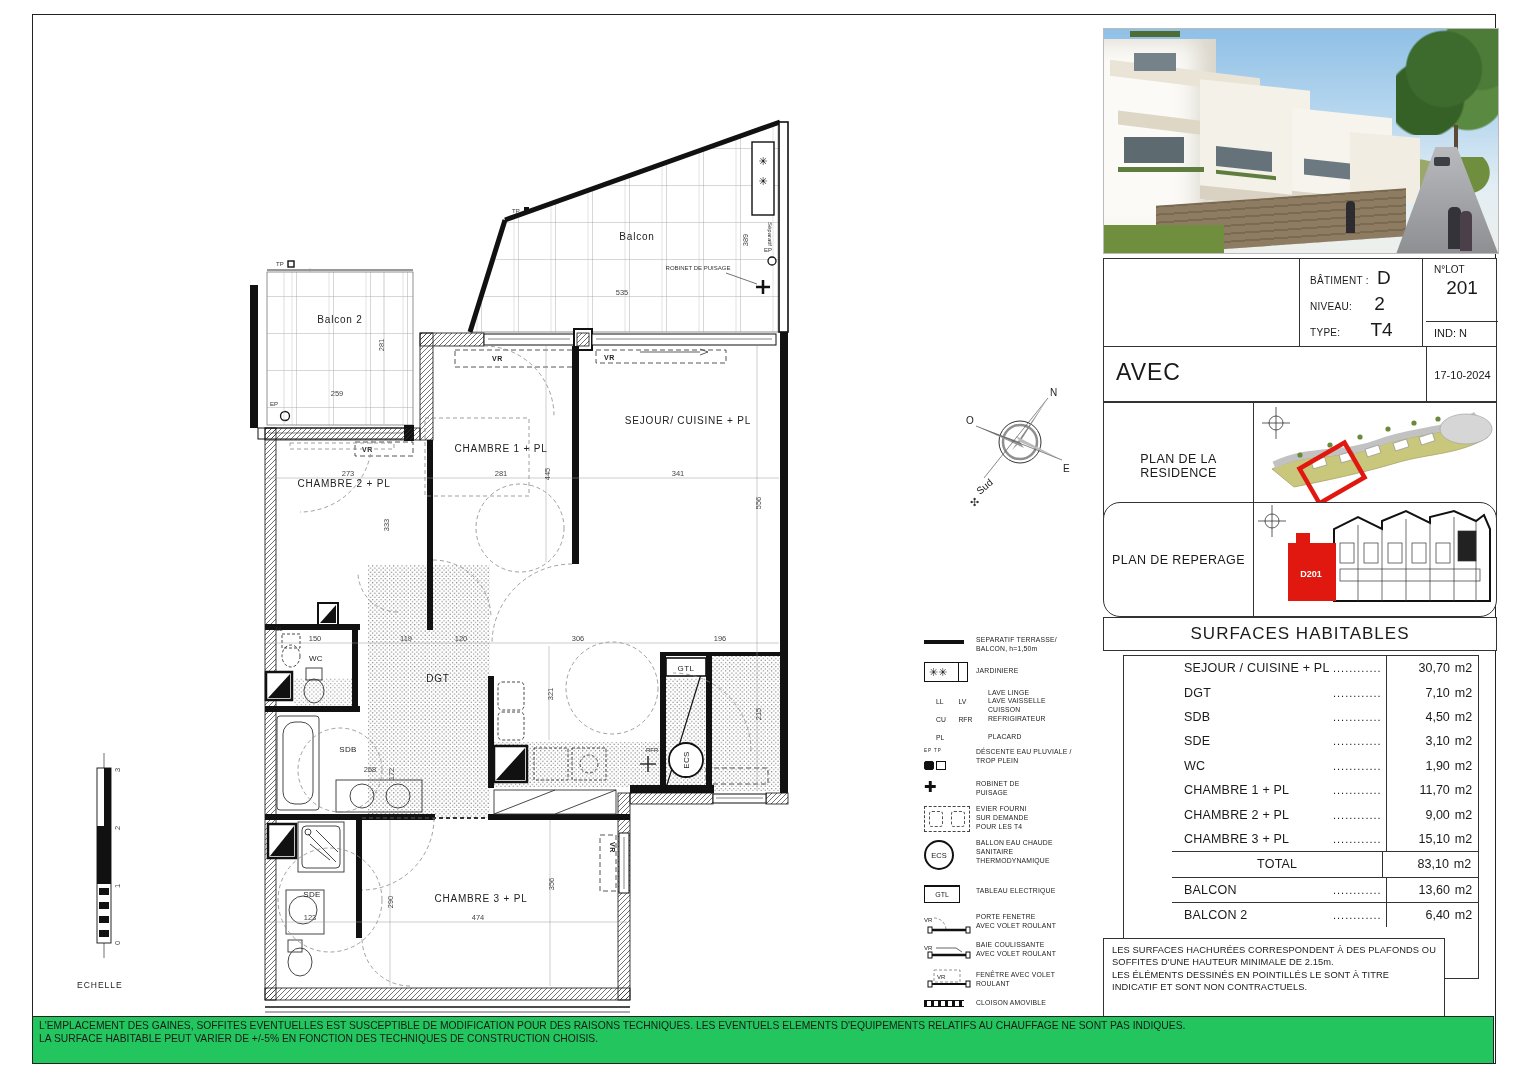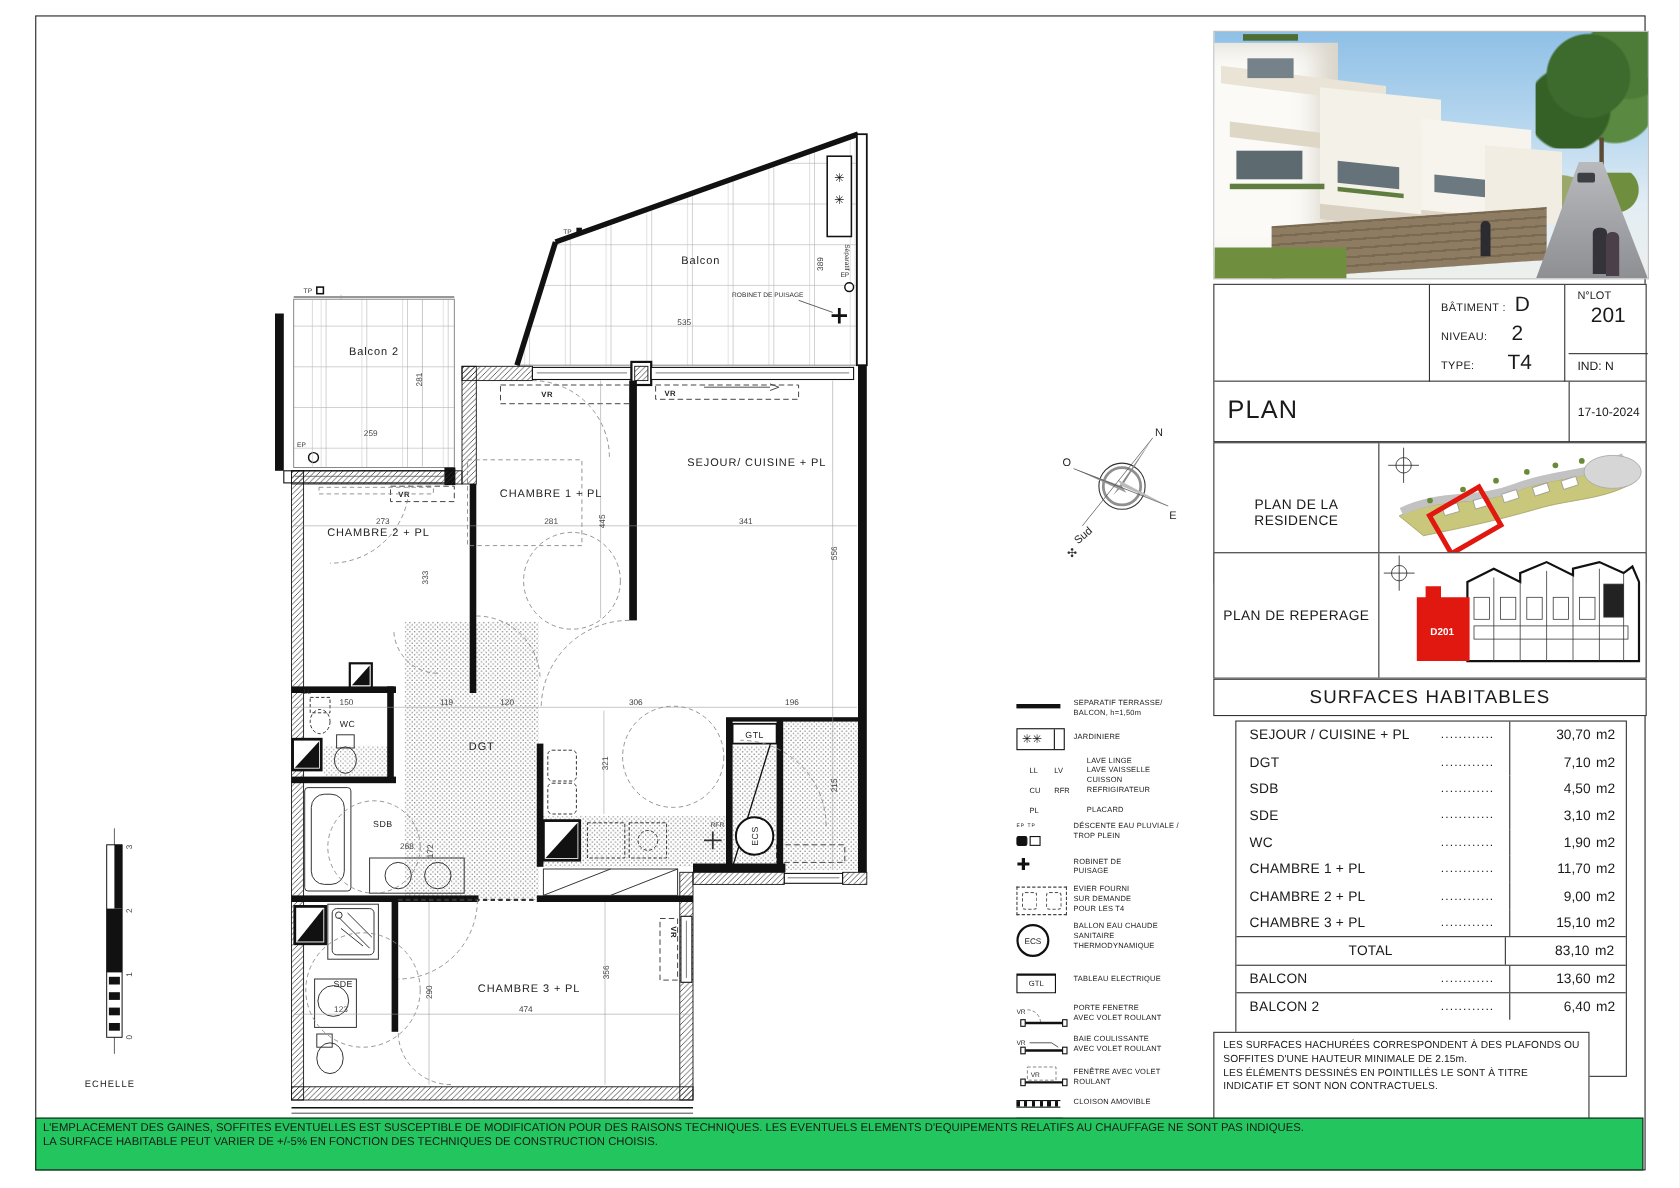--- a/index.html
+++ b/index.html
@@ -22,26 +22,26 @@
   .tb-big{font-size:19px;margin-left:8px;}
   .tb-right{position:absolute;left:322px;top:0;width:72px;height:88px;}
   .tb-lot{padding:5px 0 0 8px;font-size:10px;}
   .tb-lotv{font-size:19px;text-align:center;margin-top:2px;}
   .tb-ind{position:absolute;left:0;bottom:0;width:100%;height:26px;border-top:1.2px solid #333;box-sizing:border-box;font-size:11px;padding:5px 0 0 8px;}
   .tb-row2{position:absolute;left:0;top:88px;width:100%;height:56px;}
   .tb-plan{position:absolute;left:12px;top:12px;font-size:23px;letter-spacing:1px;}
   .tb-date{position:absolute;left:322px;top:0;width:72px;height:56px;border-left:1.2px solid #333;box-sizing:border-box;font-size:11px;display:flex;align-items:center;justify-content:center;}
   
   #res-row{left:1103px;top:402px;width:394px;height:128px;}
-  #rep-row{left:1103px;top:502px;width:394px;height:115px;}
+  #rep-row{left:1103px;top:502px;width:394px;height:115px;border-radius:17px;}
   .panel-lab{position:absolute;left:0;top:0;width:150px;height:100%;display:flex;align-items:center;justify-content:center;font-size:12.5px;letter-spacing:.4px;border-right:1.2px solid #333;box-sizing:border-box;text-align:center;}
   .panel-map{position:absolute;left:150px;top:0;width:244px;height:100%;overflow:hidden;}
   
   #surf-hd{left:1103px;top:617px;width:394px;height:34px;display:flex;align-items:center;justify-content:center;font-size:17px;letter-spacing:1px;}
-  #surf-tb{left:1123px;top:655px;width:356px;height:324px;}
+  #surf-tb{left:1123px;top:655px;width:356px;height:324px;padding-left:48px;}
   .srow{display:flex;align-items:center;height:24.4px;font-size:12.5px;position:relative;}
   .srow .lab{width:180px;padding-left:12px;letter-spacing:.2px;}
   .srow .dots{width:64px;font-size:11px;letter-spacing:1px;overflow:hidden;white-space:nowrap;}
   .srow .val{width:76px;text-align:right;border-left:1.2px solid #333;align-self:stretch;display:flex;align-items:center;justify-content:flex-end;}
   .srow .unit{width:28px;padding-left:5px;}
   .srow.total{border-top:1.2px solid #333;}
   .srow.total .lab{width:244px;text-align:center;padding-left:0;}
   .srow.bline{border-top:1.2px solid #333;}
   
   #notes{left:1103px;top:938px;width:342px;height:92px;padding:6px 8px;font-size:9.3px;line-height:1.28;letter-spacing:.1px;}
@@ -418,21 +418,21 @@
             <span class="tb-big" style="margin-left:30px">T4</span>
           </div>
     </div>
     <div class="tb-right">
       <div class="tb-lot">N°LOT</div>
       <div class="tb-lotv">201</div>
       <div class="tb-ind">IND: N</div>
     </div>
   </div>
   <div class="tb-row2">
-    <div class="tb-plan">PLAN</div>
+    <div class="tb-plan">AVEC</div>
     <div class="tb-date">17-10-2024</div>
   </div>
 </div>
 
 <div id="res-row" class="box">
   <div class="panel-lab">PLAN DE LA RESIDENCE</div>
   <div class="panel-map">
     <svg width="244" height="100" viewBox="0 0 244 100">
       <path d="M18,66 C55,48 85,58 122,44 C158,30 190,34 218,16 L234,34 C205,52 175,50 142,60 C108,70 70,78 40,84 Z" fill="#c9c77b" stroke="#a8a468" stroke-width="0.8"></path>
       <path d="M20,62 C58,44 88,54 124,40 C160,26 192,30 222,12" fill="none" stroke="#c2c2c2" stroke-width="7"></path>

